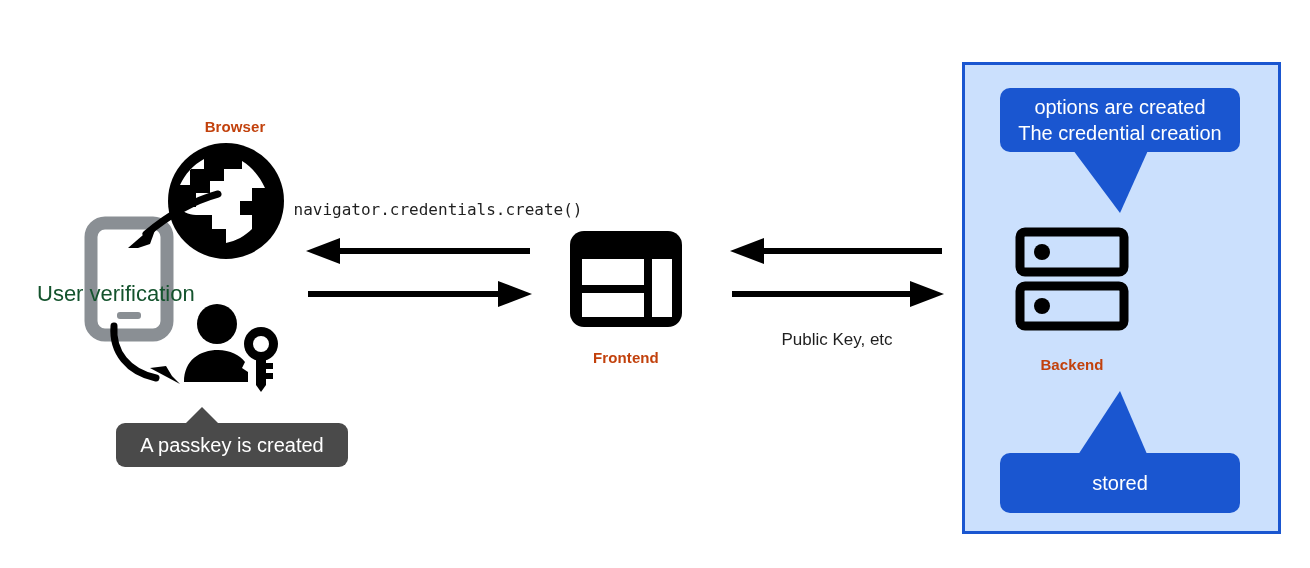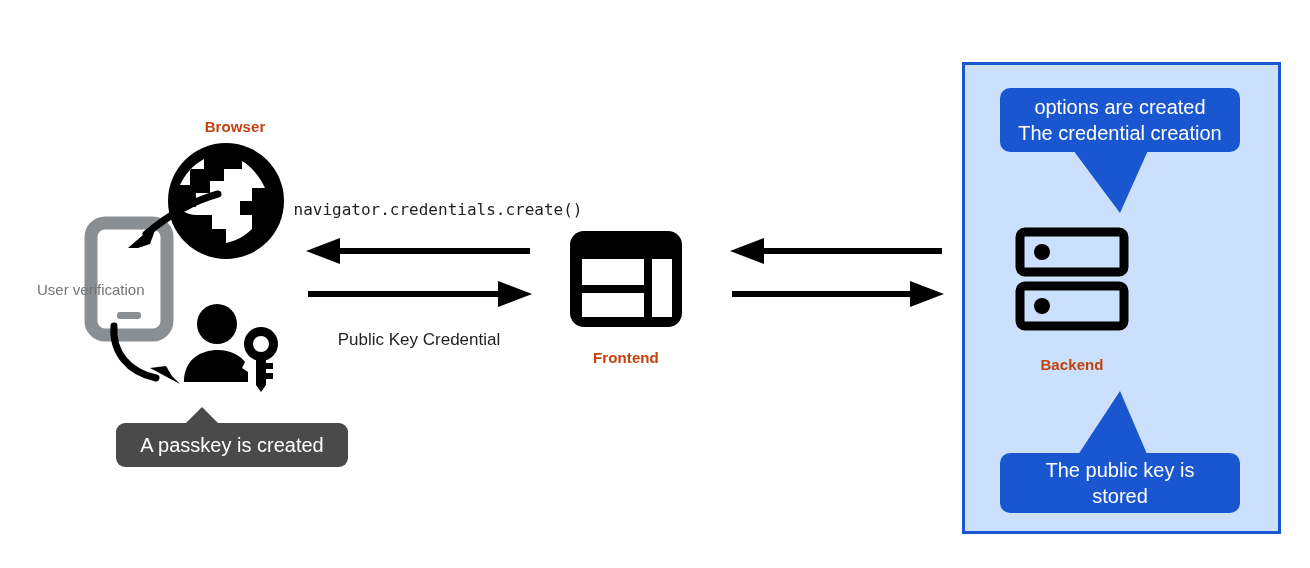--- a/index.html
+++ b/index.html
@@ -39,22 +39,22 @@
     white-space: nowrap;
   }
   .mono-text {
     font-family: "DejaVu Sans Mono", "Liberation Mono", monospace;
     font-size: 16px;
     color: #1f1f1f;
     text-align: center;
     white-space: nowrap;
   }
   .overlay-text {
-    font-size: 15px;
-    color: #737373;
+    font-size: 22px;
+    color: #14532d;
     white-space: nowrap;
   }
 
   
   .callout {
     position: absolute;
     border-radius: 10px;
     display: flex;
     align-items: center;
     justify-content: center;
@@ -164,21 +164,20 @@
     </svg>
   </div>
 
   <div class="abs" style="left:306px; top:281px;">
     <svg width="226" height="26" viewBox="0 0 226 26">
       <line x1="2" y1="13" x2="200" y2="13" stroke="#000000" stroke-width="6"></line>
       <path d="M 226 13 L 192 0 L 192 26 Z" fill="#000000"></path>
     </svg>
   </div>
 
-  <div class="abs flow-text" style="left:298px; top:330px; width:242px;">Public Key Credential</div>
 
   <div class="abs" style="left:568px; top:229px;">
     <svg width="116" height="100" viewBox="0 0 116 100">
       <rect x="2" y="2" width="112" height="96" rx="14" ry="14" fill="#000000"></rect>
       <rect x="14" y="30" width="62" height="26" fill="#ffffff"></rect>
       <rect x="14" y="64" width="62" height="24" fill="#ffffff"></rect>
       <rect x="84" y="30" width="20" height="58" fill="#ffffff"></rect>
     </svg>
   </div>
   <div class="abs label-bold" style="left:566px; top:340px; width:120px;margin-top:9px;">Frontend</div>
@@ -191,20 +190,21 @@
     </svg>
   </div>
 
   <div class="abs" style="left:730px; top:281px;">
     <svg width="214" height="26" viewBox="0 0 214 26">
       <line x1="2" y1="13" x2="188" y2="13" stroke="#000000" stroke-width="6"></line>
       <path d="M 214 13 L 180 0 L 180 26 Z" fill="#000000"></path>
     </svg>
   </div>
 
+  <div class="abs flow-text" style="left:722px; top:330px; width:230px;">Public Key, etc</div>
 
   <div class="abs" style="left:1000px; top:88px;">
     <svg class="abs" style="left:0; top:0;" width="240" height="126" viewBox="0 0 240 126">
       <path d="M 70 58 L 120 125 L 150 58 Z" fill="#1a56d0"></path>
       <rect x="0" y="0" width="240" height="64" rx="10" fill="#1a56d0"></rect>
     </svg>
     <div class="abs" style="left:0; top:0; width:240px; height:64px; display:flex; align-items:center; justify-content:center; flex-direction:column; color:#ffffff; font-size:20px; line-height:26px; text-align:center;">
       <span>options are created</span>
       <span>The credential creation</span>
     </div>
@@ -219,18 +219,17 @@
     </svg>
   </div>
   <div class="abs label-bold" style="left:1012px; top:356px; width:120px;">Backend</div>
 
   <div class="abs" style="left:1000px; top:383px;">
     <svg class="abs" style="left:0; top:0;" width="240" height="130" viewBox="0 0 240 130">
       <path d="M 74 78 L 120 8 L 150 78 Z" fill="#1a56d0"></path>
       <rect x="0" y="70" width="240" height="60" rx="10" fill="#1a56d0"></rect>
     </svg>
     <div class="abs" style="left:0; top:70px; width:240px; height:60px; display:flex; align-items:center; justify-content:center; flex-direction:column; color:#ffffff; font-size:20px; line-height:26px; text-align:center;">
-      <span>The public key is</span>
       <span>stored</span>
     </div>
   </div>
 
 </div>
 
 </body></html>

